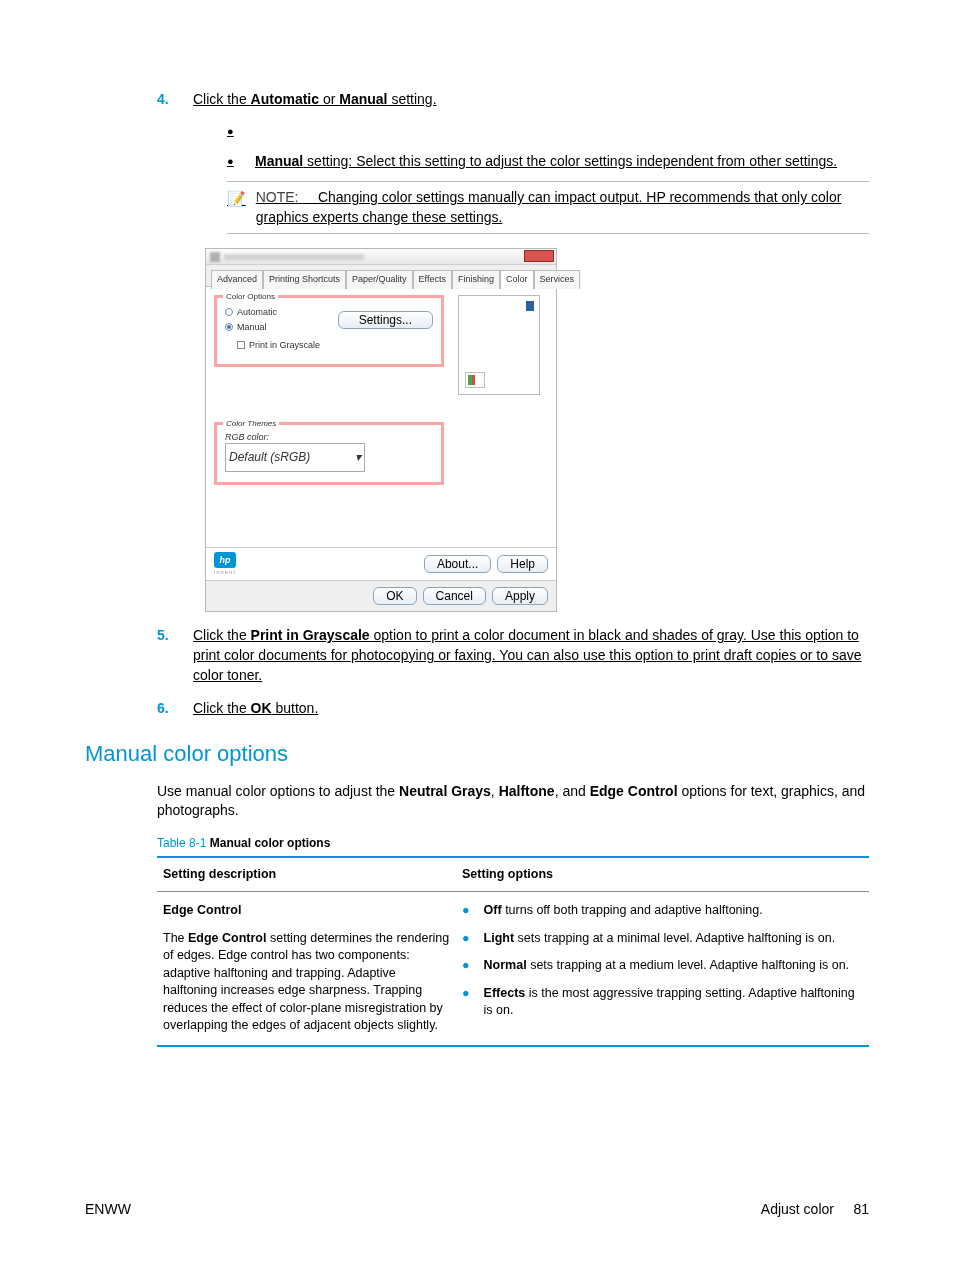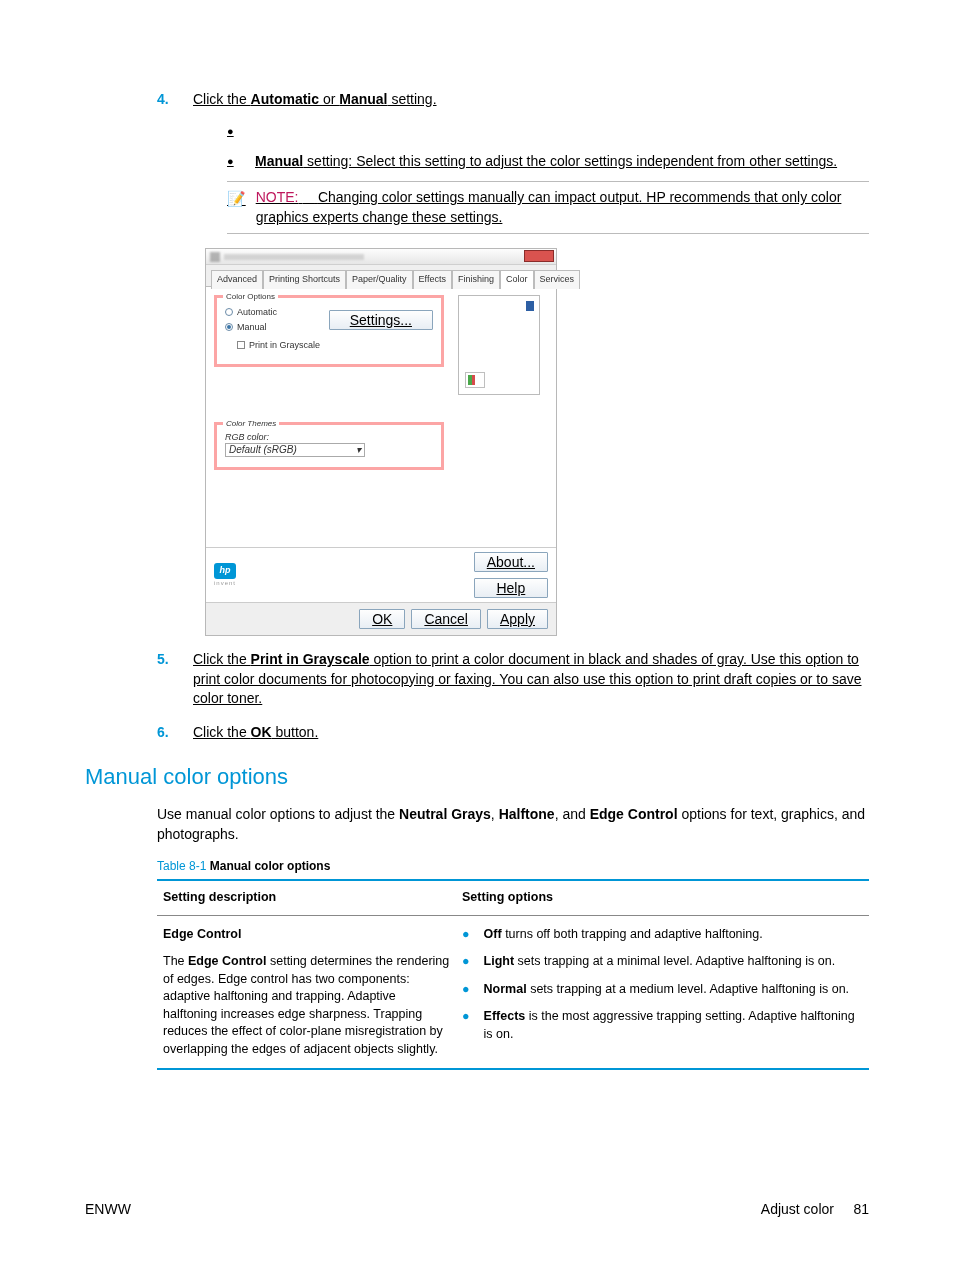--- a/index.html
+++ b/index.html
@@ -45,21 +45,21 @@
     display: flex;
     gap: 10px;
     font-size: 14px;
   }
   .note-icon {
     flex: 0 0 18px;
     color: #7a7a7a;
     font-size: 15px;
   }
   .note-label {
-    color: #be185d;
+    color: #404040;
     font-weight: normal;
   }
   .screenshot {
     margin: 12px 0 14px 120px;
     width: 352px;
     border: 1px solid #b8b8b8;
     background: linear-gradient(#f2f2f2,#ebebeb);
     font-family: "Segoe UI", Tahoma, sans-serif;
     font-size: 9px;
     color: #333;
@@ -144,38 +144,37 @@
     position: relative;
   }
   .ss-radio.sel::after {
     content: ""; position: absolute; inset: 1px;
     background: #3b76a8; border-radius: 50%;
   }
   .ss-btn {
     border: 1px solid #8aa5bc;
     background: linear-gradient(#fefefe,#e8eef4);
     padding: 1px 12px;
-    font-size: 14px;
-    border-radius: 1px;
-    text-decoration: underline;
+    font-size: 12px;
+    border-radius: 6px;
   }
   .ss-btn.wide { padding: 1px 20px; }
   .ss-check {
     width: 8px; height: 8px; border: 1px solid #888;
     display: inline-block;
   }
   .ss-select {
     border: 1px solid #aaa;
     width: 140px;
-    height: 14px;
+    height: 29px;
     display: flex;
     align-items: center;
     justify-content: space-between;
     padding: 0 3px;
-    font-size: 10px;
+    font-size: 12px;
     background: #fff;
   }
   .ss-preview {
     width: 82px; height: 100px;
     border: 1px solid #bbb;
     background: #fff;
     position: relative;
   }
   .ss-preview::before {
     content: ""; position: absolute;
@@ -353,21 +352,21 @@
         <div class="ss-preview">
           <div class="ss-chart-icon"></div>
         </div>
       </div>
     </div>
     <div class="ss-logo-row">
       <div>
         <div class="hp-logo"></div>
         <div style="font-size:6px;color:#999;letter-spacing:1px;">invent</div>
       </div>
-      <div style="display:flex;gap:6px;flex-direction:column;">
+      <div style="display:flex;gap:6px;">
         <button class="ss-btn">About...</button>
         <button class="ss-btn">Help</button>
       </div>
     </div>
     <div class="ss-bottom-btns">
       <button class="ss-btn">OK</button>
       <button class="ss-btn">Cancel</button>
       <button class="ss-btn">Apply</button>
     </div>
   </div>

